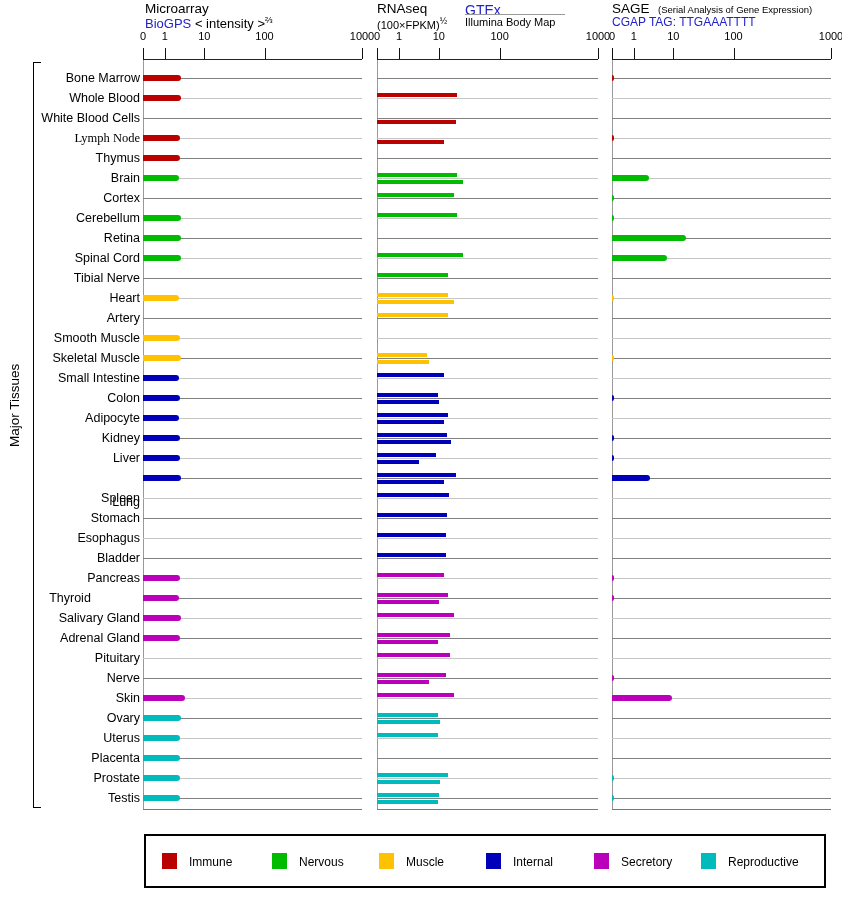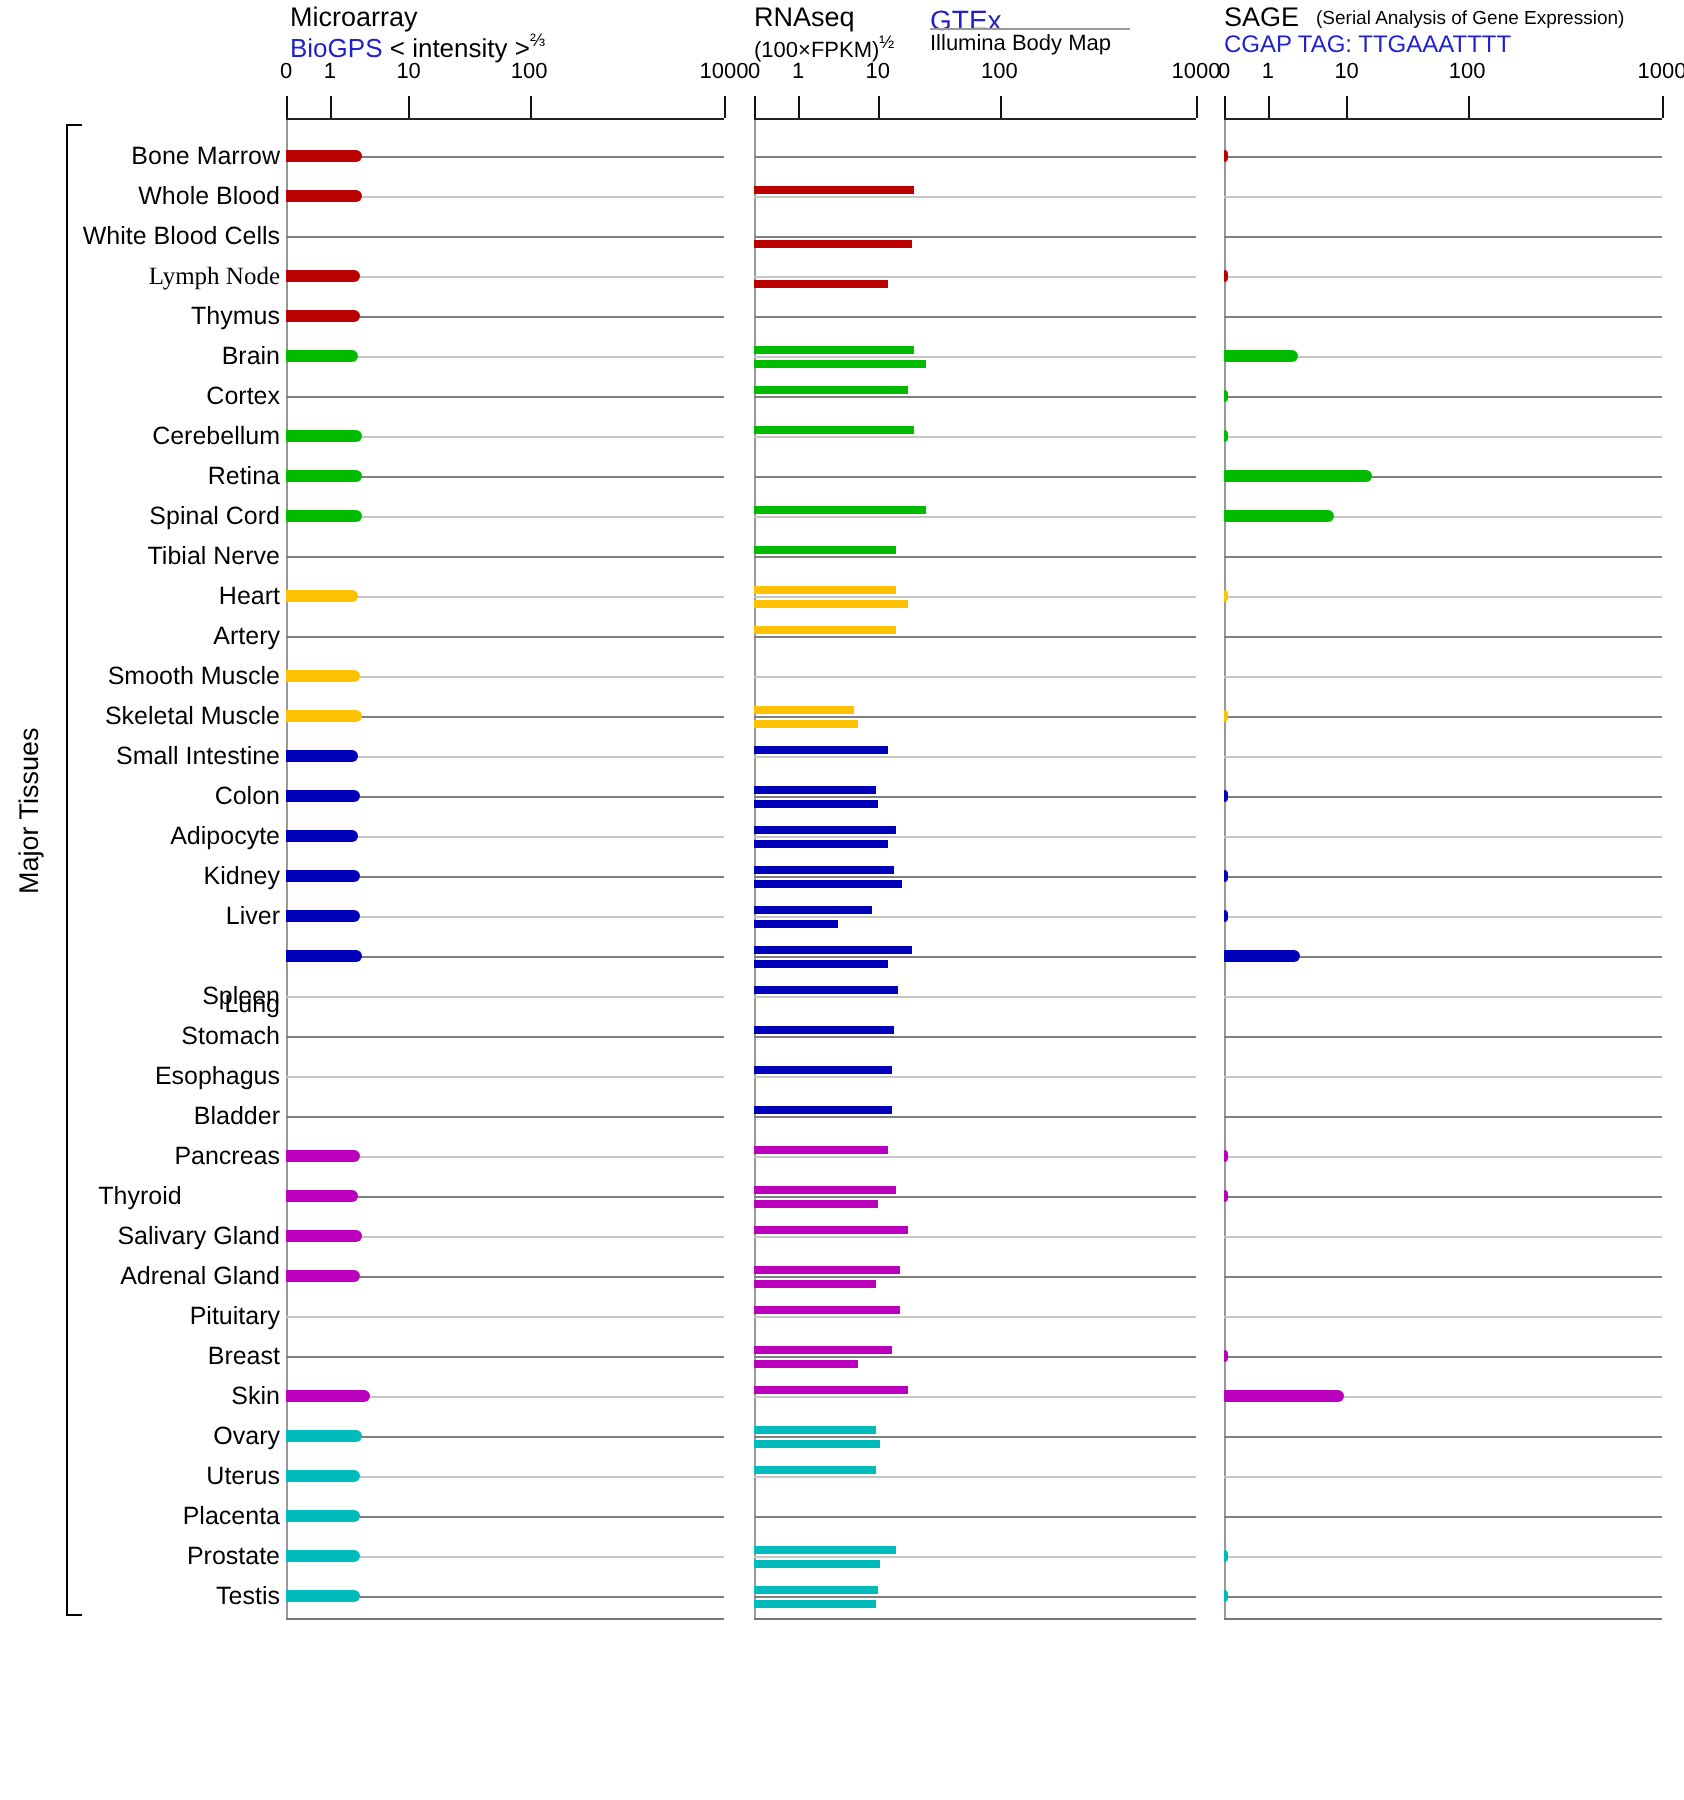--- a/index.html
+++ b/index.html
@@ -276,21 +276,21 @@
       <div class="abs row-line" style="left:377px;top:638px;width:221px;background:#808080;"></div>
       <div class="abs row-line" style="left:612px;top:638px;width:219px;background:#808080;"></div>
       <div class="abs bar" style="left:143px;top:635px;width:37px;height:6px;background:#bb00bb;"></div>
       <div class="abs rbar" style="left:377px;top:633px;width:73px;height:4px;background:#bb00bb;"></div>
       <div class="abs rbar" style="left:377px;top:640px;width:61px;height:4px;background:#bb00bb;"></div>
       <div class="abs tissue-label" style="left:0px;top:650px;width:140px;line-height:16px;">Pituitary</div>
       <div class="abs row-line" style="left:143px;top:658px;width:219px;background:#c6c6c6;"></div>
       <div class="abs row-line" style="left:377px;top:658px;width:221px;background:#c6c6c6;"></div>
       <div class="abs row-line" style="left:612px;top:658px;width:219px;background:#c6c6c6;"></div>
       <div class="abs rbar" style="left:377px;top:653px;width:73px;height:4px;background:#bb00bb;"></div>
-      <div class="abs tissue-label" style="left:0px;top:670px;width:140px;line-height:16px;">Breast</div>
+      <div class="abs tissue-label" style="left:0px;top:670px;width:140px;line-height:16px;">Nerve</div>
       <div class="abs row-line" style="left:143px;top:678px;width:219px;background:#808080;"></div>
       <div class="abs row-line" style="left:377px;top:678px;width:221px;background:#808080;"></div>
       <div class="abs row-line" style="left:612px;top:678px;width:219px;background:#808080;"></div>
       <div class="abs rbar" style="left:377px;top:673px;width:69px;height:4px;background:#bb00bb;"></div>
       <div class="abs rbar" style="left:377px;top:680px;width:52px;height:4px;background:#bb00bb;"></div>
       <div class="abs bar" style="left:612px;top:675px;width:2px;height:6px;background:#bb00bb;"></div>
       <div class="abs tissue-label" style="left:0px;top:690px;width:140px;line-height:16px;">Skin</div>
       <div class="abs row-line" style="left:143px;top:698px;width:219px;background:#c6c6c6;"></div>
       <div class="abs row-line" style="left:377px;top:698px;width:221px;background:#c6c6c6;"></div>
       <div class="abs row-line" style="left:612px;top:698px;width:219px;background:#c6c6c6;"></div>
@@ -326,13 +326,27 @@
       <div class="abs tissue-label" style="left:0px;top:790px;width:140px;line-height:16px;">Testis</div>
       <div class="abs row-line" style="left:143px;top:798px;width:219px;background:#808080;"></div>
       <div class="abs row-line" style="left:377px;top:798px;width:221px;background:#808080;"></div>
       <div class="abs row-line" style="left:612px;top:798px;width:219px;background:#808080;"></div>
       <div class="abs bar" style="left:143px;top:795px;width:37px;height:6px;background:#00bbbb;"></div>
       <div class="abs rbar" style="left:377px;top:793px;width:62px;height:4px;background:#00bbbb;"></div>
       <div class="abs rbar" style="left:377px;top:800px;width:61px;height:4px;background:#00bbbb;"></div>
       <div class="abs bar" style="left:612px;top:795px;width:2px;height:6px;background:#00bbbb;"></div>
     </div>
 
+  <div class="abs legend-box" style="left:144px;top:834px;width:678px;height:50px;" id="legend-box">
+      <div class="abs" style="left:16px;top:17px;width:15px;height:16px;background:#bb0000;"></div>
+      <div class="abs legend-label" style="left:43px;top:19px;white-space:nowrap;">Immune</div>
+      <div class="abs" style="left:126px;top:17px;width:15px;height:16px;background:#00bb00;"></div>
+      <div class="abs legend-label" style="left:153px;top:19px;white-space:nowrap;">Nervous</div>
+      <div class="abs" style="left:233px;top:17px;width:15px;height:16px;background:#ffc200;"></div>
+      <div class="abs legend-label" style="left:260px;top:19px;white-space:nowrap;">Muscle</div>
+      <div class="abs" style="left:340px;top:17px;width:15px;height:16px;background:#0000bb;"></div>
+      <div class="abs legend-label" style="left:367px;top:19px;white-space:nowrap;">Internal</div>
+      <div class="abs" style="left:448px;top:17px;width:15px;height:16px;background:#bb00bb;"></div>
+      <div class="abs legend-label" style="left:475px;top:19px;white-space:nowrap;">Secretory</div>
+      <div class="abs" style="left:555px;top:17px;width:15px;height:16px;background:#00bbbb;"></div>
+      <div class="abs legend-label" style="left:582px;top:19px;white-space:nowrap;">Reproductive</div>
+    </div>
 </div>
 
 </body></html>

